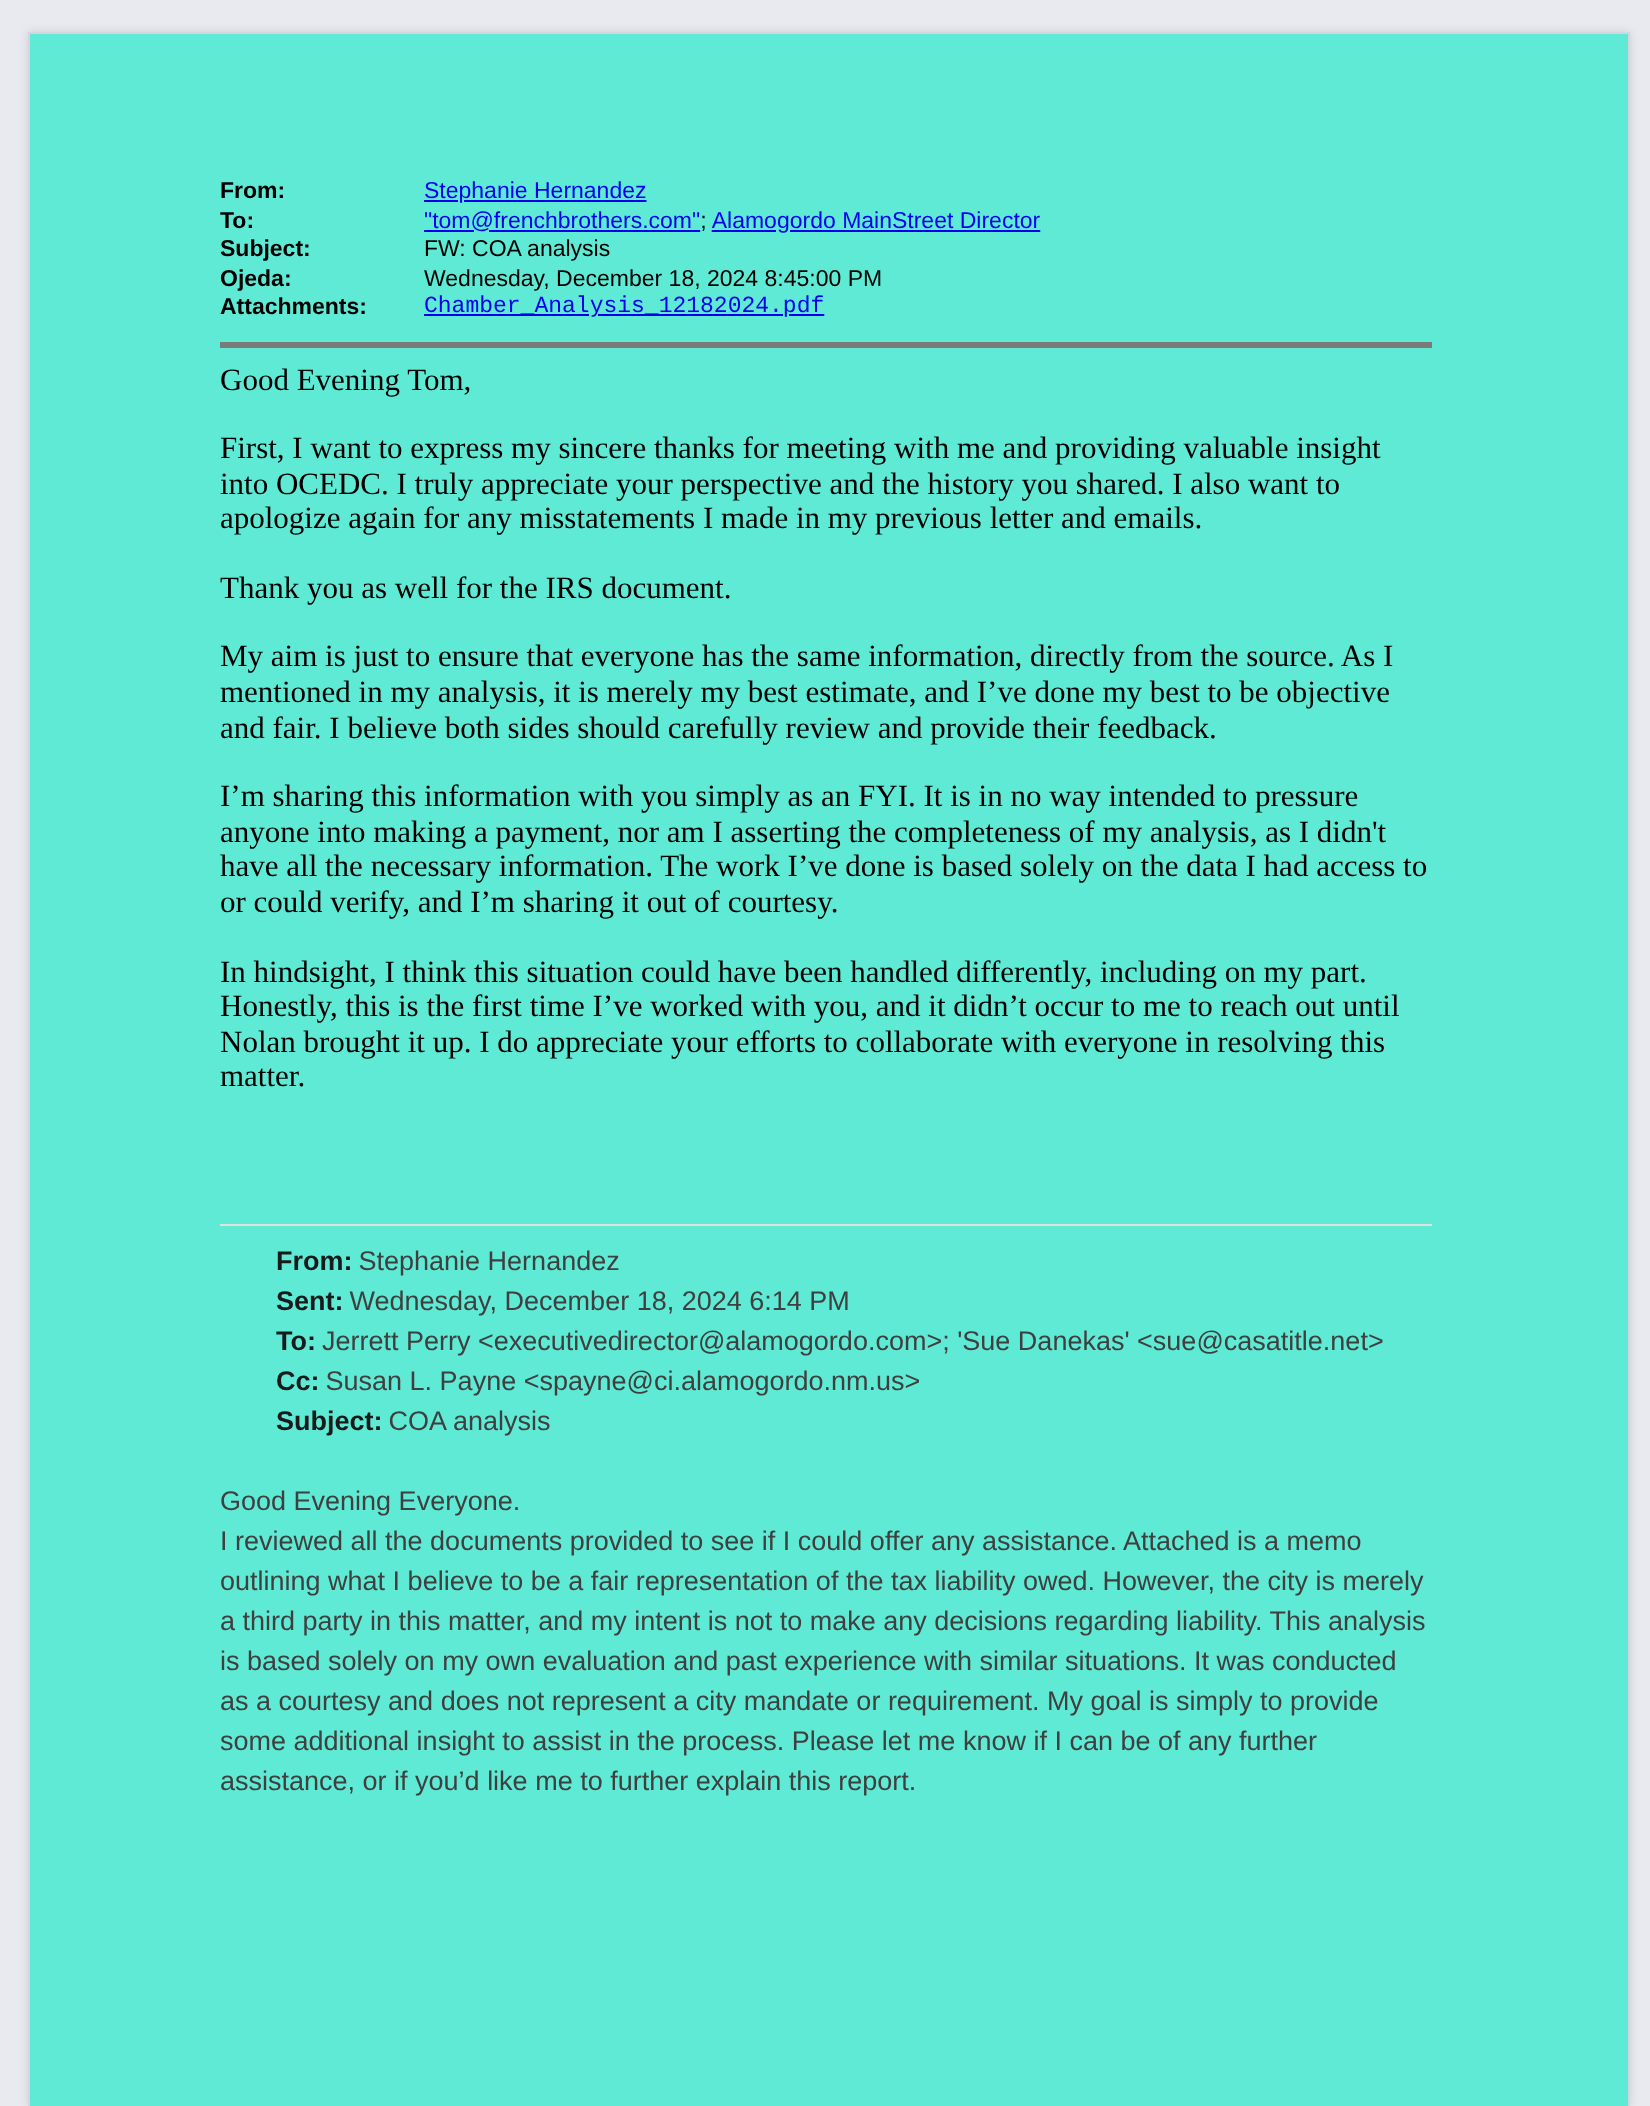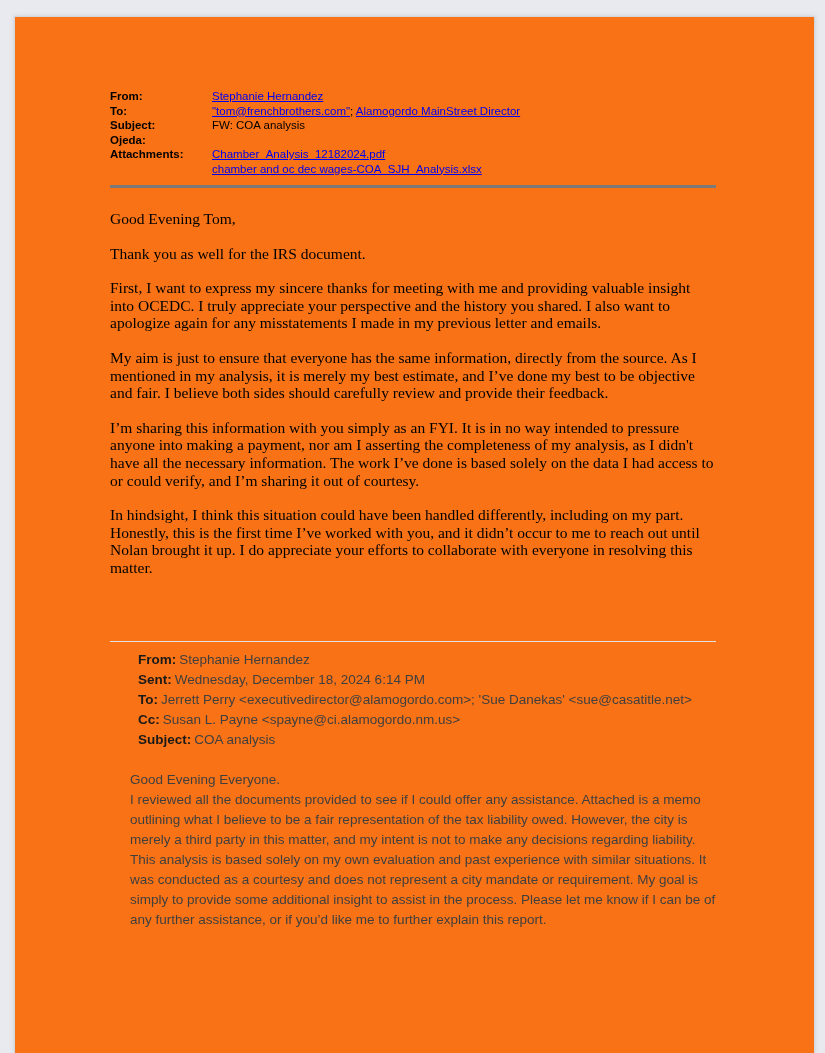--- a/index.html
+++ b/index.html
@@ -5,55 +5,55 @@
   html,body{margin:0;padding:0;}
   body{
     width:825px;height:1053px;
     background:#e8eaef;
     font-family:"Liberation Sans",sans-serif;
     overflow:hidden;
   }
   .page{
     position:absolute;left:14px;top:16px;
     width:801px;height:1037px;
-    background:#f97316;
+    background:#5eead4;
     border:1px solid #d3d6dd;
     border-bottom:none;
     box-shadow:0 0 4px rgba(120,125,140,0.25);
     box-sizing:border-box;
   }
   .content{
     padding:72px 98px 0 95px;
   }
   
   .hdr{font-size:11.5px;line-height:14.5px;color:#000;}
   .hdr-row{display:flex;}
   .hdr-label{width:102px;flex:0 0 102px;font-weight:bold;}
   .hdr-value{flex:1;}
   a.lnk, .lnk{
     color:#0000ee;text-decoration:underline;cursor:pointer;
   }
-  .attach-link{display:block;}
+  .attach-link{display:block;font-family:Liberation Mono, monospace;}
   .rule{
     margin-top:9px;height:3px;background:#7a7a7a;border:none;
   }
   
   .letter{font-family:"Liberation Serif",serif;font-size:15.5px;line-height:17.6px;color:#000;}
   .letter p{margin:17px 0 0 0;}
-  .letter p.first{margin-top:22px;}
+  .letter p.first{margin-top:8px;}
   .mention-text{white-space:pre-wrap;}
   
   .divider{
     margin-top:64px;border:none;border-top:1px solid #e1e1e1;height:0;
   }
   
   .quoted{font-size:13.5px;line-height:20px;color:#3f3f3f;margin-top:7px;}
   .q-row{white-space:pre-wrap;padding-left:28px;}
   .q-label{font-weight:bold;color:#1a1a1a;margin-right:3px;}
-  .q-body{margin-top:20px;margin-left:20px;}
+  .q-body{margin-top:20px;}
   .q-body .q-line{margin:0;}
 </style>
 </head>
 <body>
 
 <div class="page">
   <div class="content">
 
     <div class="hdr">
       <div class="hdr-row">
@@ -63,36 +63,36 @@
       <div class="hdr-row">
         <span class="hdr-label">To:</span>
         <span class="hdr-value"><a class="lnk">"tom@frenchbrothers.com"</a><span>; </span> <a class="lnk">Alamogordo MainStreet Director</a></span>
       </div>
       <div class="hdr-row">
         <span class="hdr-label">Subject:</span>
         <span class="hdr-value">FW: COA analysis</span>
       </div>
       <div class="hdr-row">
         <span class="hdr-label">Ojeda:</span>
+        <span class="hdr-value">Wednesday, December 18, 2024 8:45:00 PM</span>
       </div>
       <div class="hdr-row">
         <span class="hdr-label">Attachments:</span>
         <span class="hdr-value">
           <a class="lnk attach-link">Chamber_Analysis_12182024.pdf</a>
-          <a class="lnk attach-link">chamber and oc dec wages-COA_SJH_Analysis.xlsx</a>
         </span>
       </div>
     </div>
 
     <hr class="rule">
 
     <div class="letter">
       <p class="first">Good Evening Tom,</p>
+      <p>First, I want to express my sincere thanks for meeting with me and providing valuable insight into OCEDC. I truly appreciate your perspective and the history you shared. I also want to apologize again for any misstatements I made in my previous letter and emails.</p>
       <p>Thank you as well for the IRS document.</p>
-      <p>First, I want to express my sincere thanks for meeting with me and providing valuable insight into OCEDC. I truly appreciate your perspective and the history you shared. I also want to apologize again for any misstatements I made in my previous letter and emails.</p>
       <p>My aim is just to ensure that everyone has the same information, directly from the source. As I mentioned in my analysis, it is merely my best estimate, and I’ve done my best to be objective and fair. I believe both sides should carefully review and provide their feedback.</p>
       <p>I’m sharing this information with you simply as an FYI. It is in no way intended to pressure anyone into making a payment, nor am I asserting the completeness of my analysis, as I didn't have all the necessary information. The work I’ve done is based solely on the data I had access to or could verify, and I’m sharing it out of courtesy.</p>
       <p>In hindsight, I think this situation could have been handled differently, including on my part. Honestly, this is the first time I’ve worked with you, and it didn’t occur to me to reach out until Nolan brought it up. I do appreciate your efforts to collaborate with everyone in resolving this matter.</p>
     </div>
 
     <hr class="divider">
 
     <div class="quoted">
       <div class="q-row"><span class="q-label">From:</span><span>Stephanie Hernandez</span></div>
       <div class="q-row"><span class="q-label">Sent:</span><span>Wednesday, December 18, 2024 6:14 PM</span></div>

